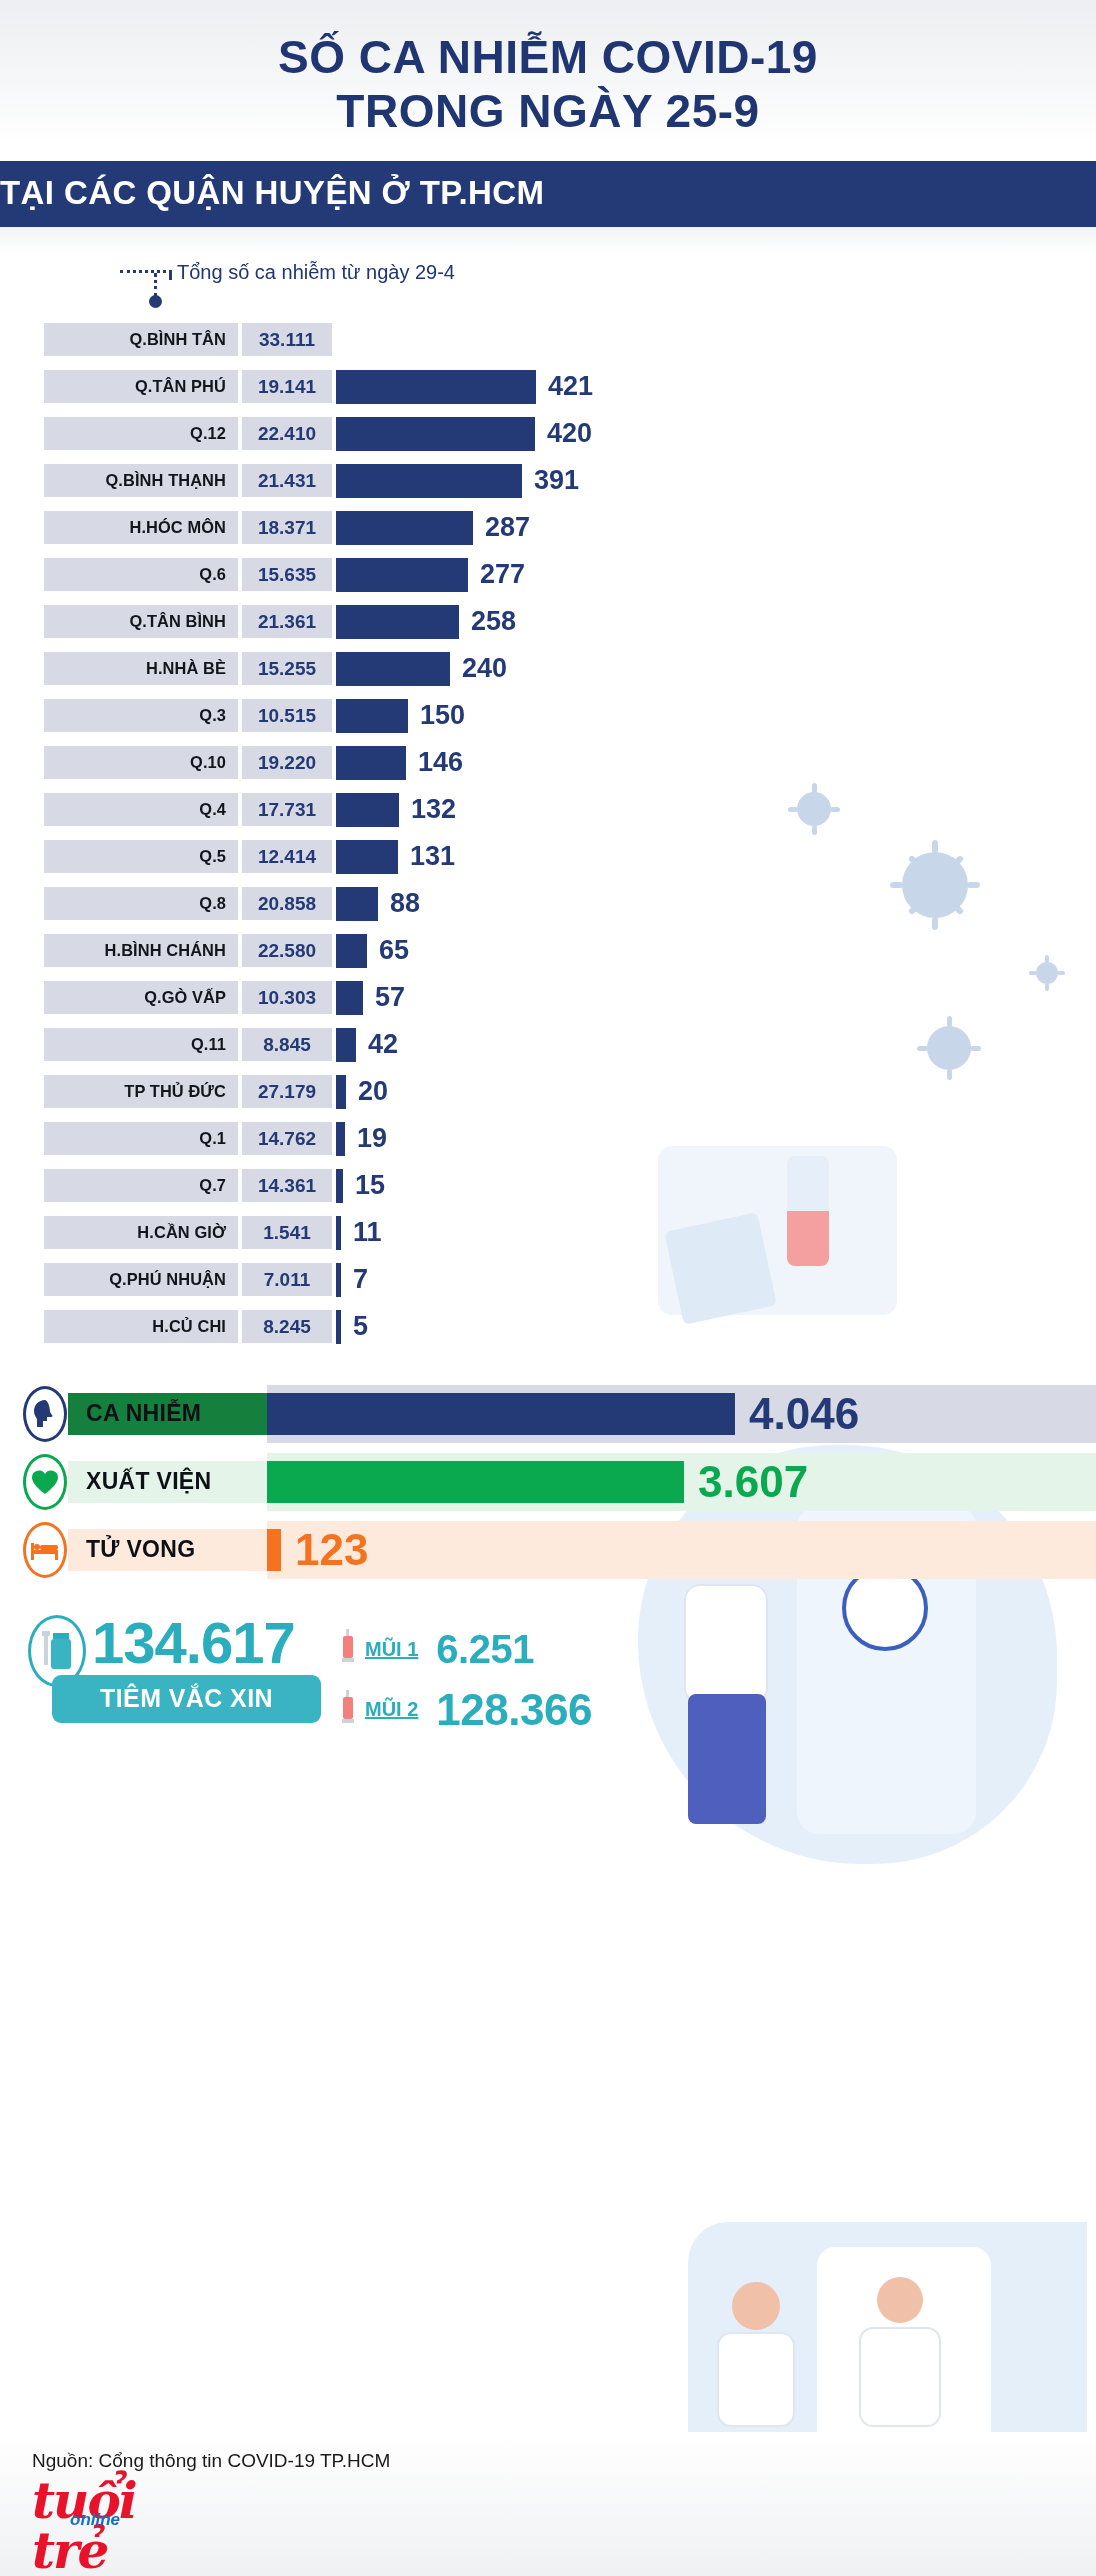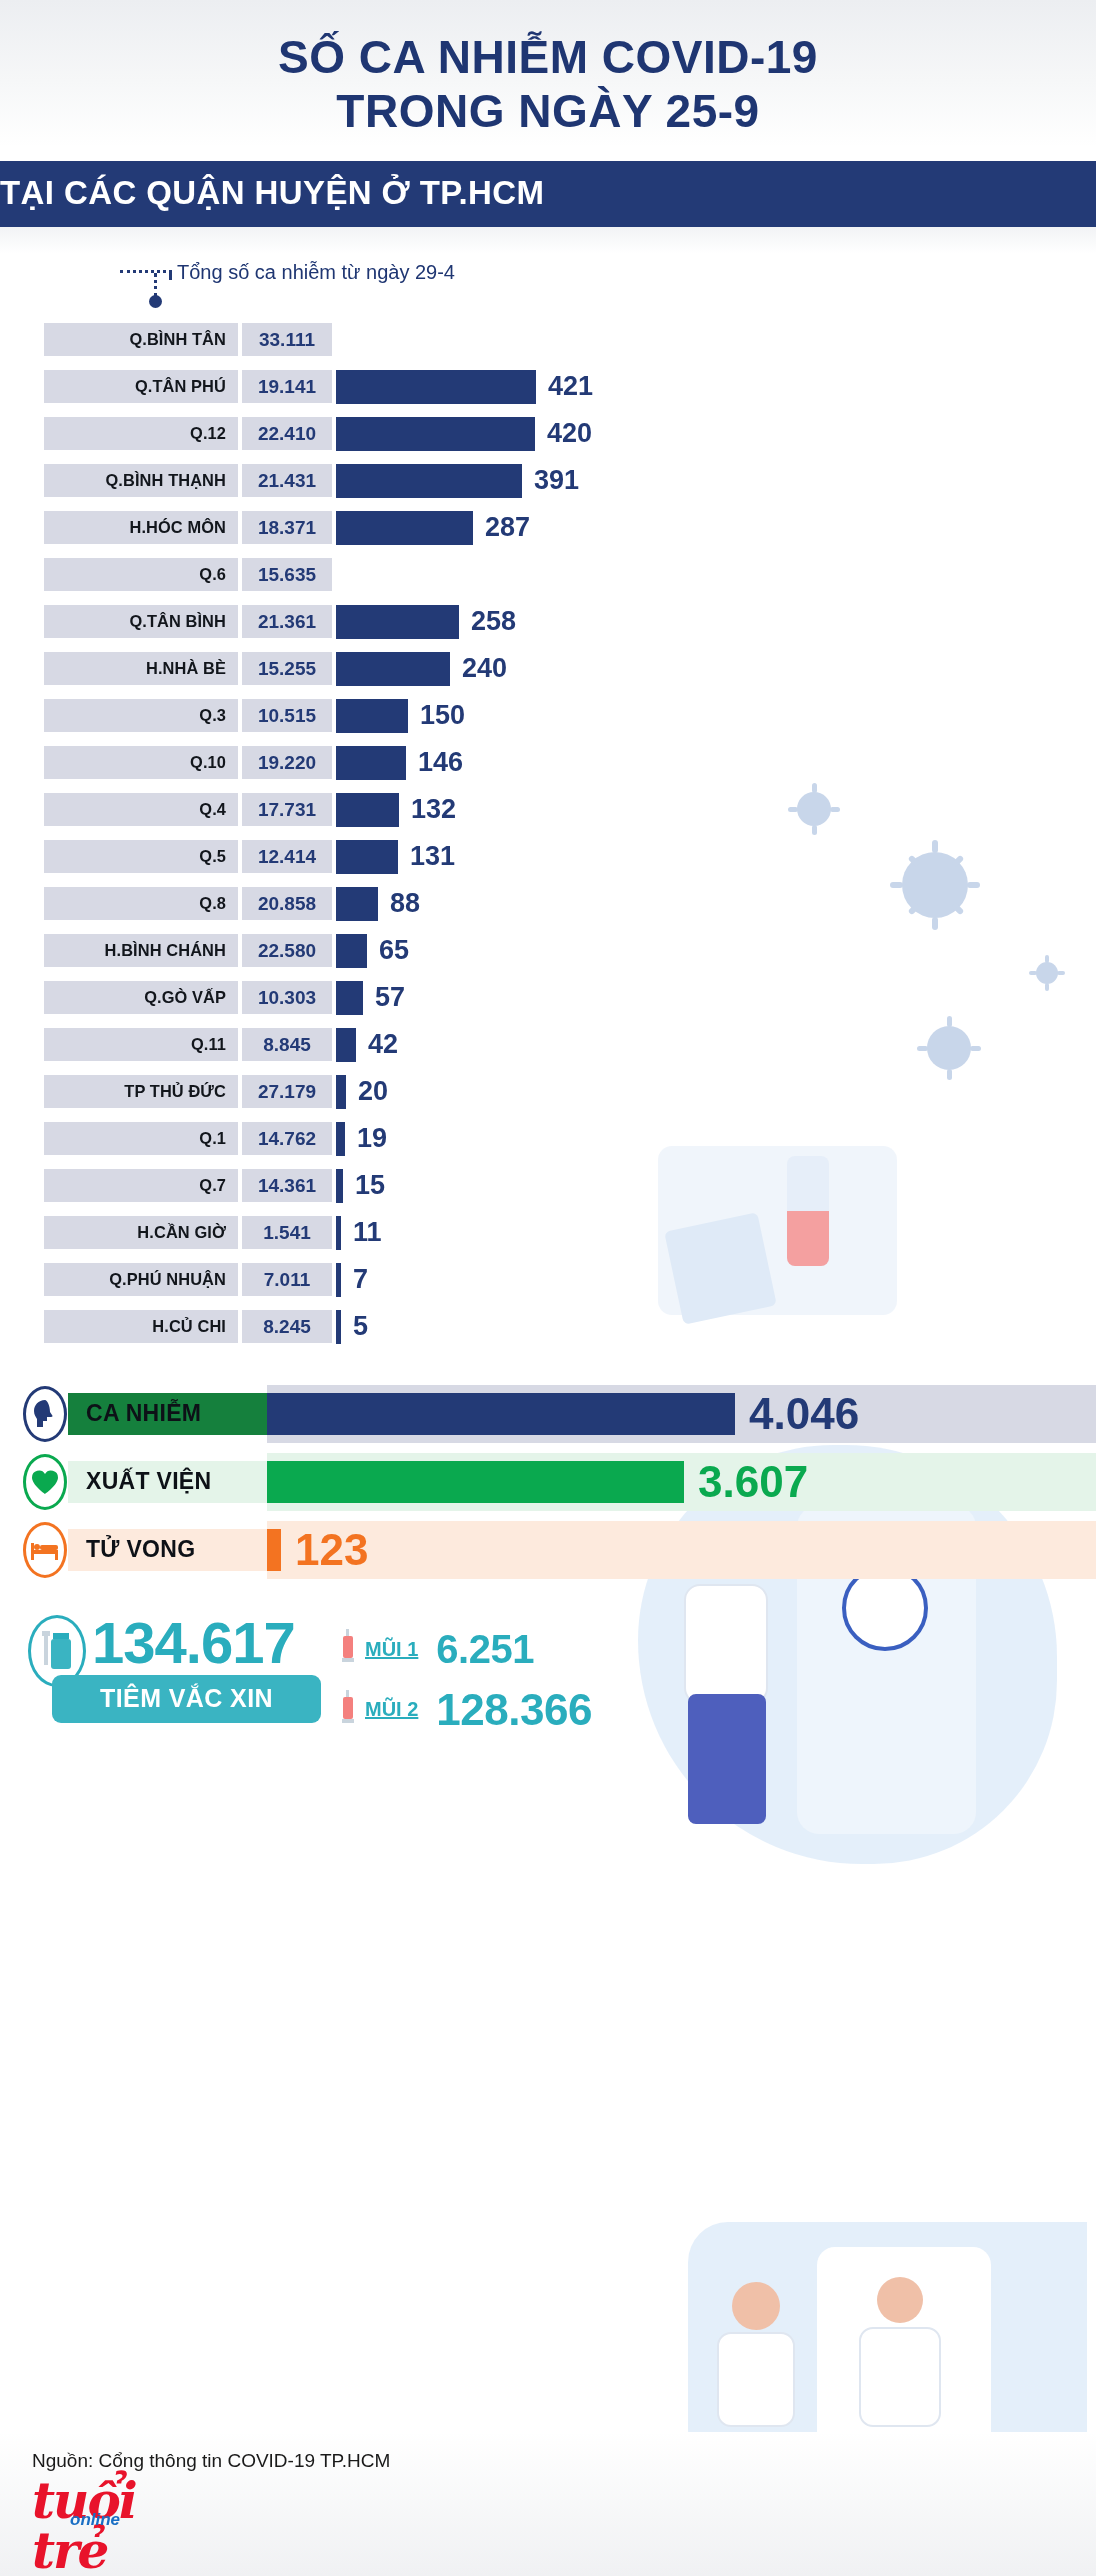--- a/index.html
+++ b/index.html
@@ -366,20 +366,24 @@
       <div class="cell-name">H.HÓC MÔN</div>
       <div class="cell-total">18.371</div>
       <div class="bar-wrap">
         <div class="bar" style="width: 137px; background: rgb(35, 58, 118);"></div>
         <div class="bar-value">287</div>
       </div>
     </div>
     <div class="row">
       <div class="cell-name">Q.6</div>
       <div class="cell-total">15.635</div>
+      <div class="bar-wrap">
+        <div class="bar" style="width: 132px; background: rgb(35, 58, 118);"></div>
+        <div class="bar-value">277</div>
+      </div>
     </div>
     <div class="row">
       <div class="cell-name">Q.TÂN BÌNH</div>
       <div class="cell-total">21.361</div>
       <div class="bar-wrap">
         <div class="bar" style="width: 123px; background: rgb(35, 58, 118);"></div>
         <div class="bar-value">258</div>
       </div>
     </div>
     <div class="row">

